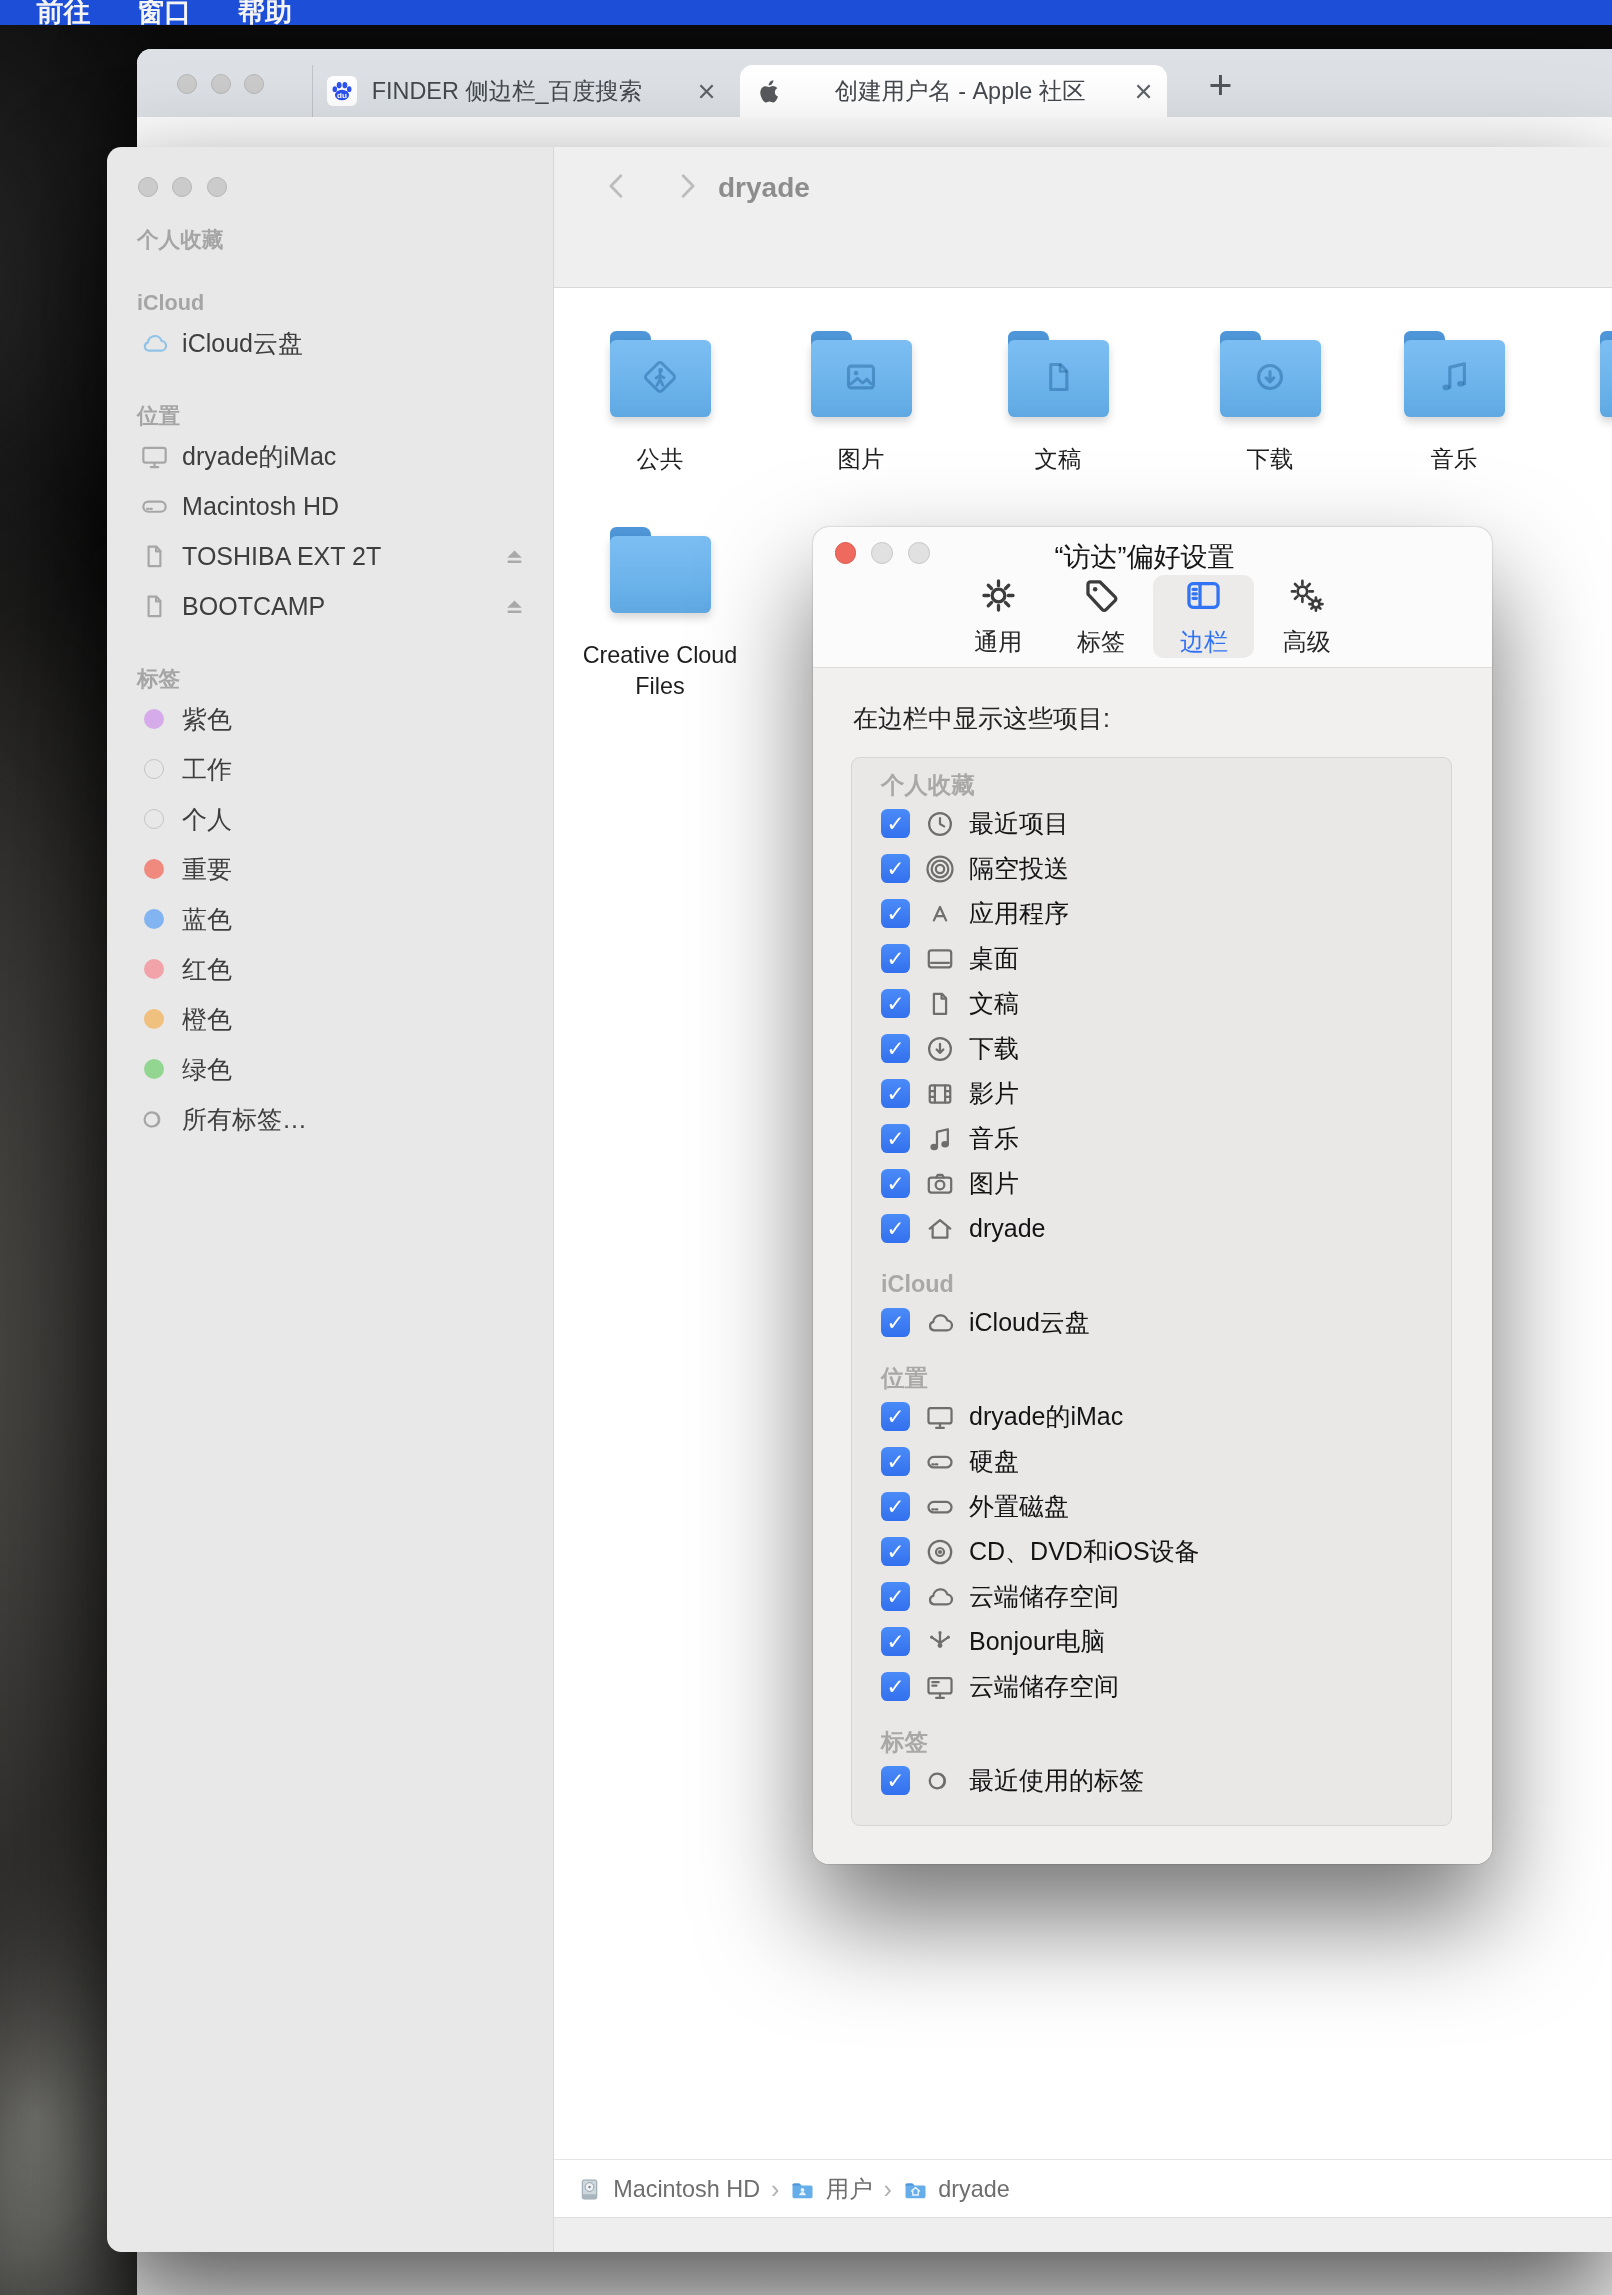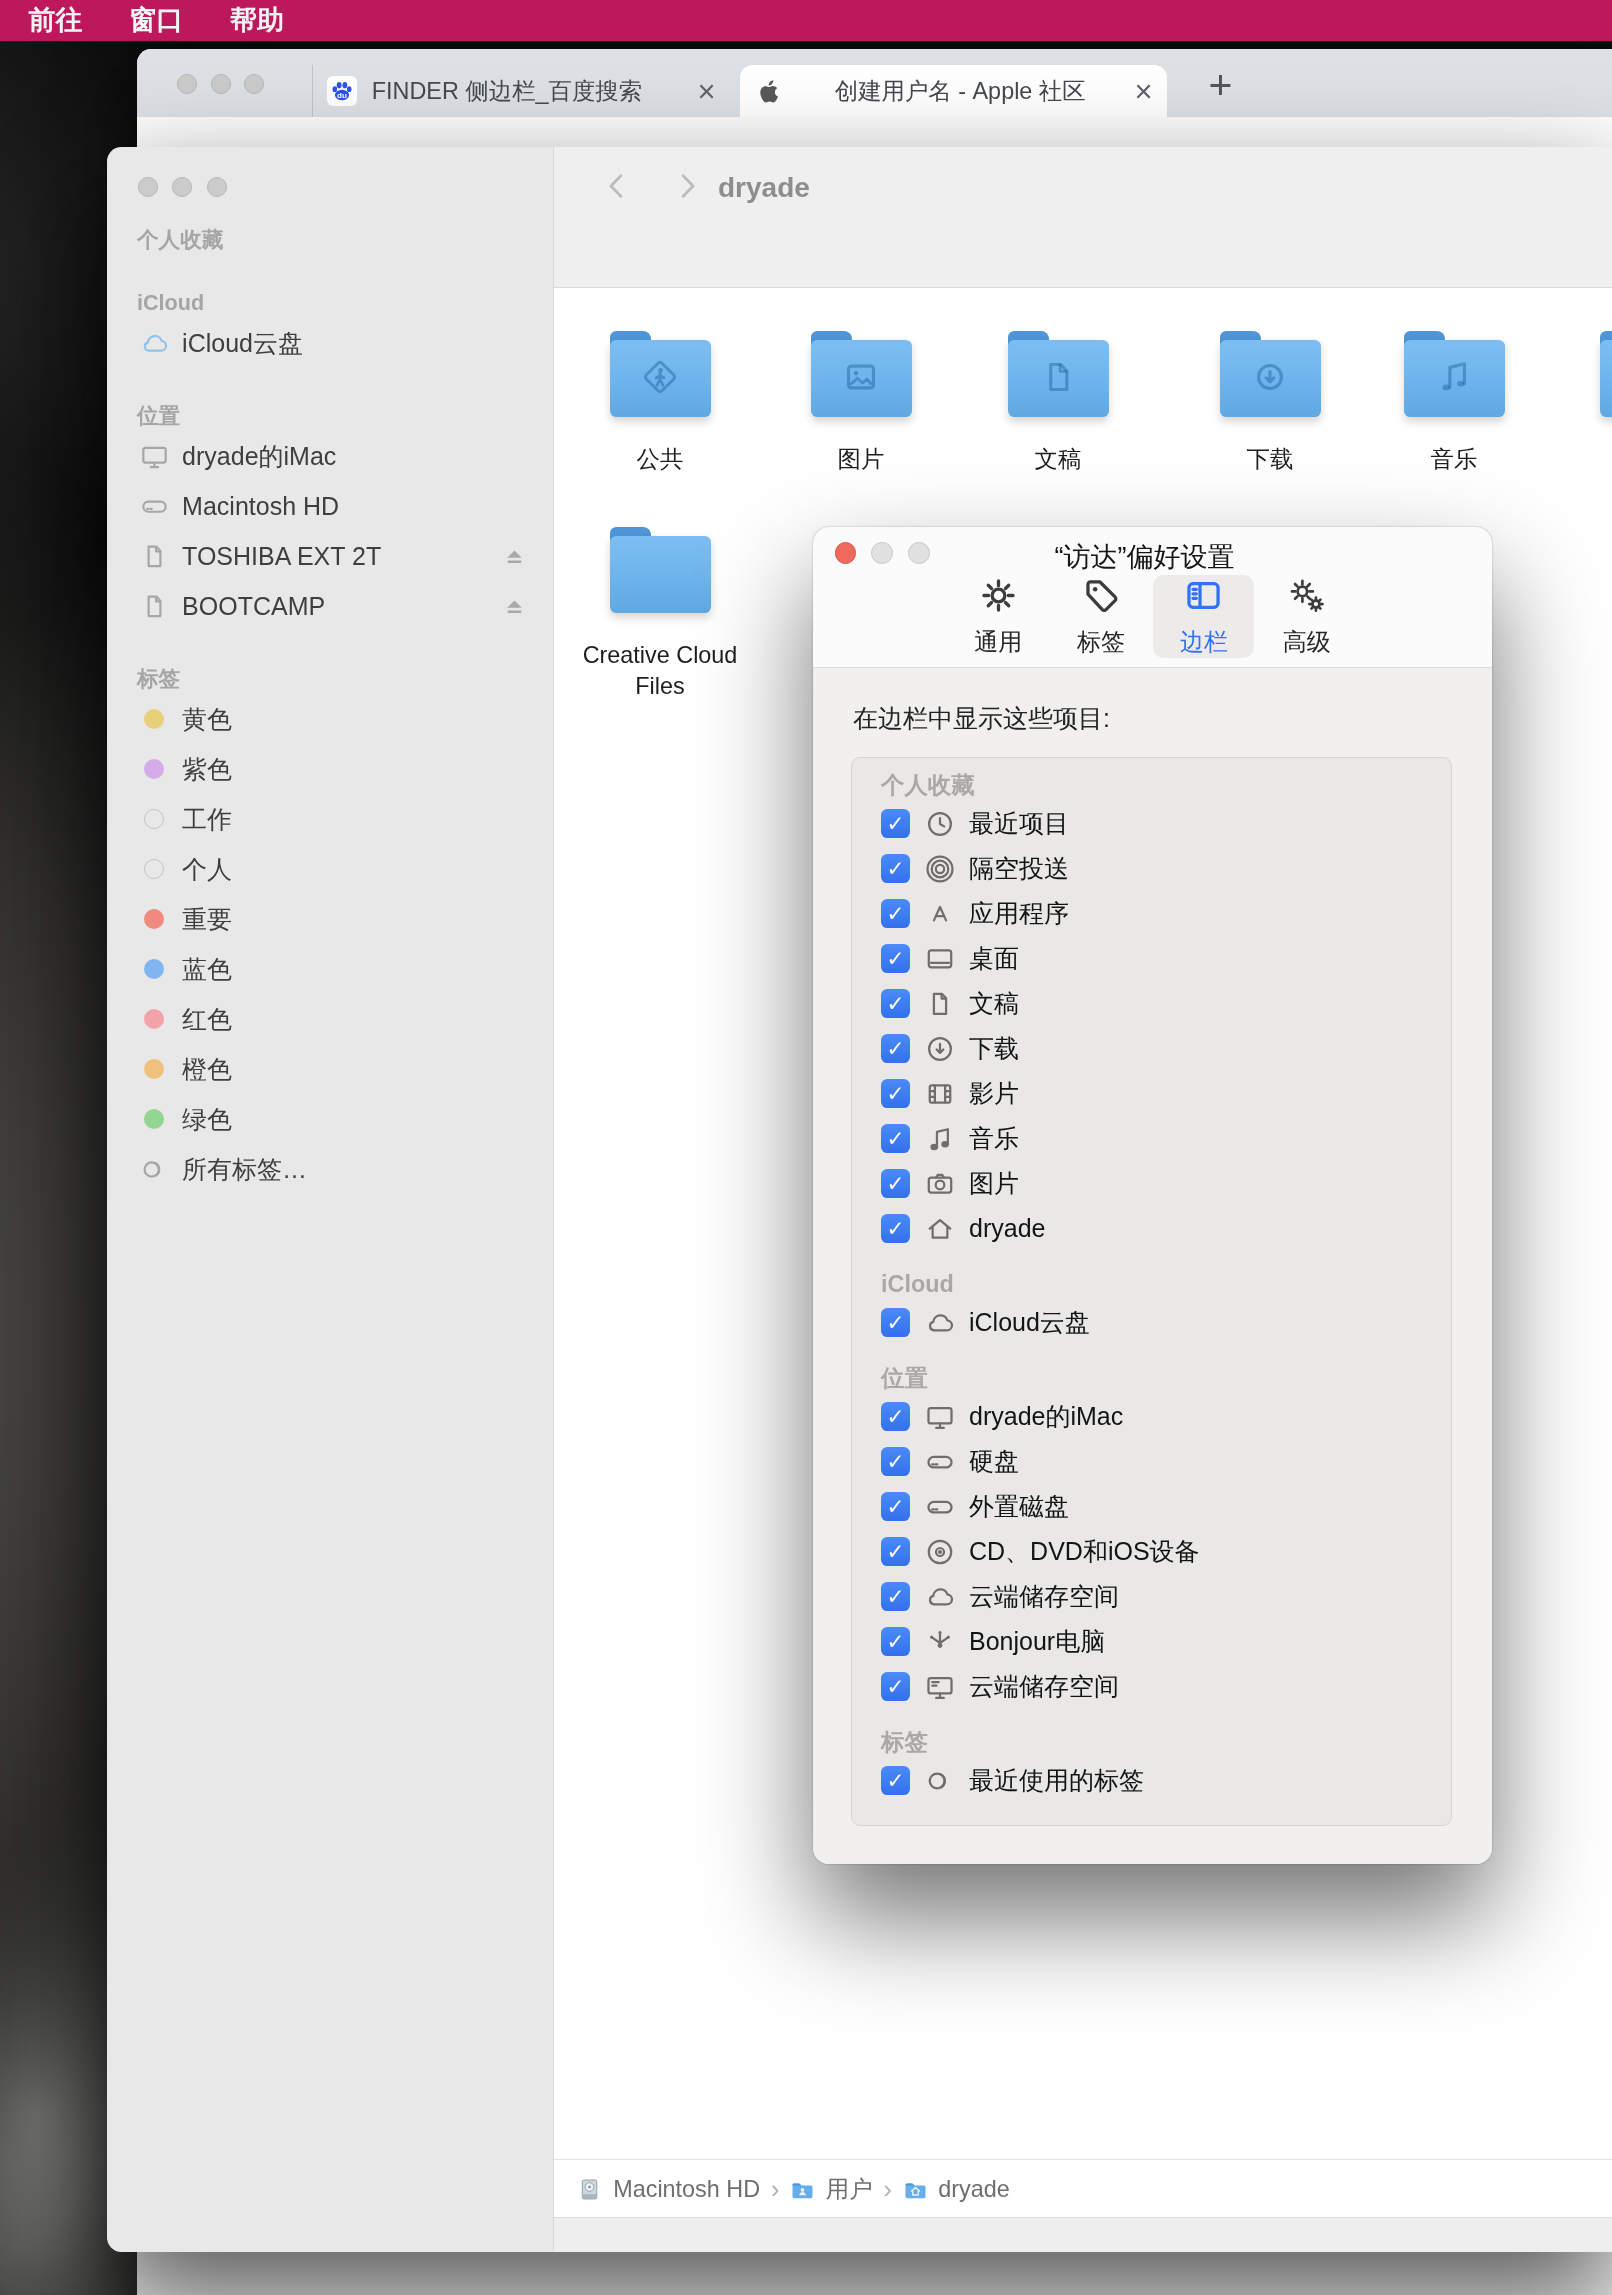--- a/index.html
+++ b/index.html
@@ -6,22 +6,22 @@
   body{
     width:1613px;height:2295px;position:relative;overflow:hidden;
     font-family:"Liberation Sans","DejaVu Sans",sans-serif;
     background:
       radial-gradient(810px 1350px at -198px 1350px,#5c5b57 0%,#2f2e2c 45%,rgba(0,0,0,0) 72%),
       radial-gradient(378px 630px at 36px 2115px,#8a8a85 0%,rgba(0,0,0,0) 60%),
       radial-gradient(450px 540px at -90px 270px,#2a2a2a 0%,rgba(0,0,0,0) 70%),
       #0a0a0a;
   }
   
-  .menubar{position:absolute;left:0;top:0;right:0;height:41px;background:#be185d;z-index:40;
-    display:flex;align-items:center;padding-left:5px;}
+  .menubar{position:absolute;left:0;top:0;right:0;height:25px;background:#1d4ed8;z-index:40;
+    display:flex;align-items:center;padding-left:13px;}
   .menubar .mitem{color:#f4f4f4;font-size:27px;font-weight:600;padding:0 23.4px;line-height:41px;}
   
   .browser{position:absolute;left:137px;top:49px;right:0;bottom:0;z-index:1;
     background:linear-gradient(#fdfdfd 0 2070px,#f1f1f1);border-radius:14.4px 0 0 0;
     box-shadow:0 27px 81px rgba(0,0,0,.6);}
   .tabbar{position:absolute;left:0;top:0;right:0;height:68px;background:#dde1e6;border-radius:14.4px 0 0 0;}
   .blights{position:absolute;left:40px;top:25px;display:flex;gap:13.5px;}
   .light{width:20px;height:20px;border-radius:50%;background:#cbcbcb;border:0.9px solid #b6b6b6;box-sizing:border-box;}
   .btab{position:absolute;bottom:0;height:52px;display:flex;align-items:center;padding:0 14.4px;box-sizing:border-box;}
   .btab .fav{width:30px;height:30px;margin-right:14.4px;flex:none;}
@@ -207,24 +207,20 @@
             <span class="sb-eject">
               <svg viewBox="0 0 20 20" fill="currentColor">
                 <path d="M4.6 11 10 5.6 15.4 11z"></path>
                 <rect x="4.8" y="13" width="10.4" height="1.9" rx=".95"></rect>
               </svg>
             </span>
           </div>
    </div>
         <div class="sb-section">
      <div class="sb-title">标签</div>
-     <div class="sb-item">
-            <span class="sb-dot " style="background:#e7d078"></span>
-            <span>黄色</span>
-          </div>
           <div class="sb-item">
             <span class="sb-dot " style="background:#d5abe9"></span>
             <span>紫色</span>
           </div>
           <div class="sb-item">
             <span class="sb-dot hollow" style=""></span>
             <span>工作</span>
           </div>
           <div class="sb-item">
             <span class="sb-dot hollow" style=""></span>

